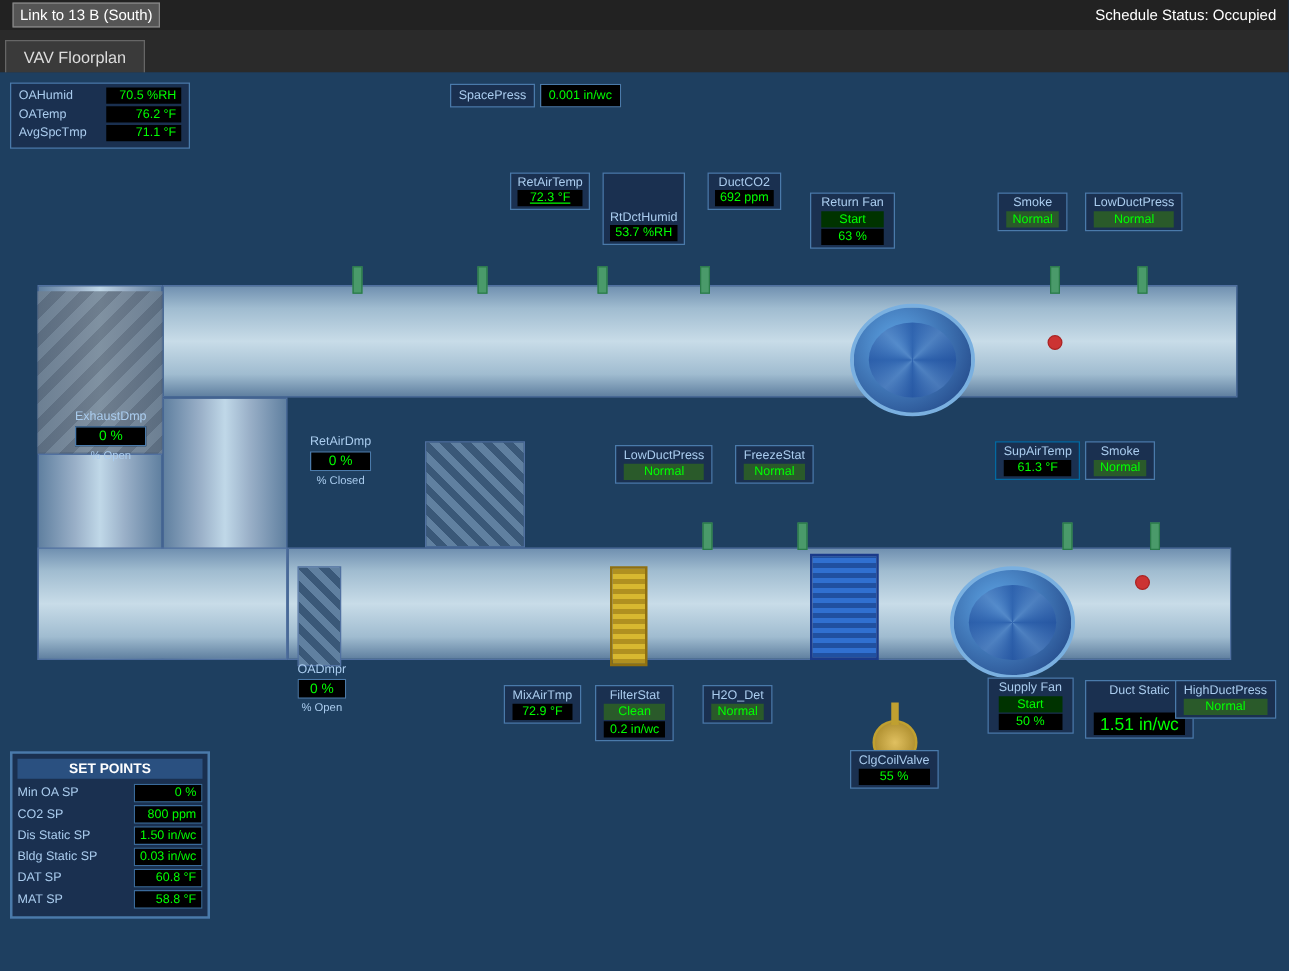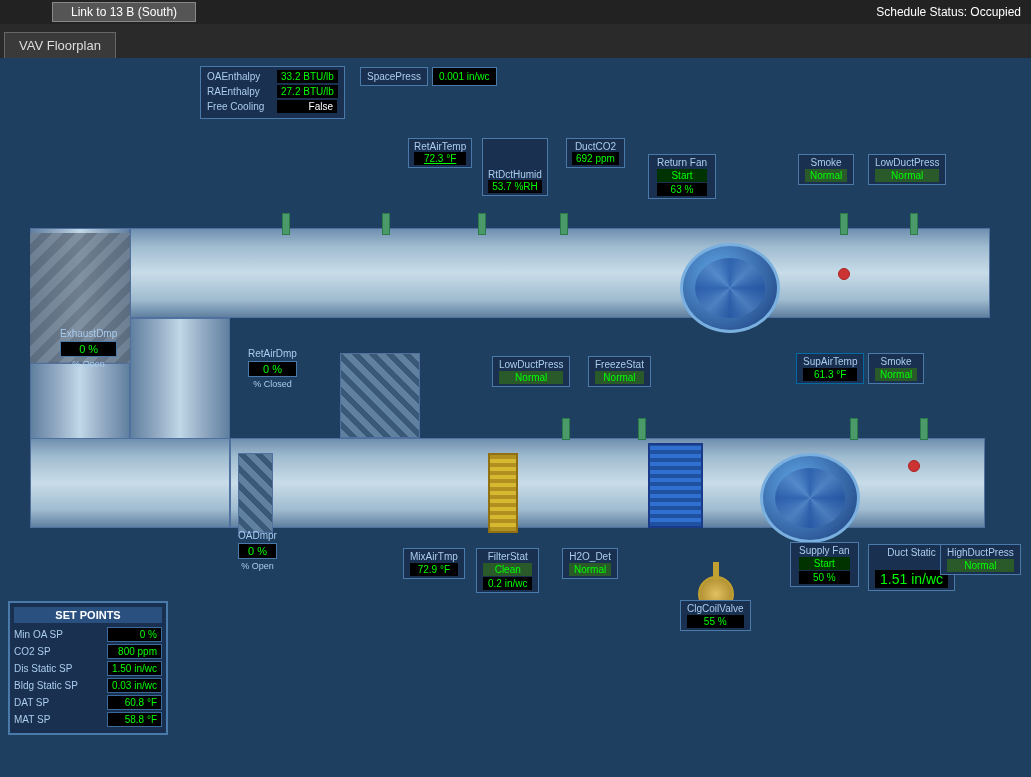--- a/index.html
+++ b/index.html
@@ -18,24 +18,23 @@
       display: flex;
       justify-content: space-between;
       align-items: center;
       background: #222;
       height: 24px;
       padding: 0 10px;
     }
     .top-bar-link {
       background: #555;
       color: #fff;
-      padding: 2px 18px;
+      padding: 2px 5px;
       font-size: 12px;
       border: 1px solid #888;
-      margin-left: 42px;
     }
     .top-bar-status {
       color: #fff;
       font-size: 12px;
     }
 
     
     .tab-bar {
       display: flex;
       background: #2a2a2a;
@@ -186,35 +185,35 @@
   <div style="position:absolute; top:402px; left:908px; width:12px; height:12px; background:#cc3333; border-radius:50%; border:1px solid #aa2222;"></div>
 
   <div style="position:absolute; top:360px; left:562px; width:8px; height:22px; background:#4a9a6a; border:1px solid #2a7a4a;"></div>
   <div style="position:absolute; top:360px; left:638px; width:8px; height:22px; background:#4a9a6a; border:1px solid #2a7a4a;"></div>
   <div style="position:absolute; top:360px; left:850px; width:8px; height:22px; background:#4a9a6a; border:1px solid #2a7a4a;"></div>
   <div style="position:absolute; top:360px; left:920px; width:8px; height:22px; background:#4a9a6a; border:1px solid #2a7a4a;"></div>
 
   <div style="position:absolute; top:518px; left:698px; width:36px; height:36px; background:radial-gradient(circle,#e0c060,#a08020); border-radius:50%; border:2px solid #c0a030;"></div>
   <div style="position:absolute; top:504px; left:713px; width:6px; height:18px; background:#c0a030;"></div>
 
-
-  <div style="position:absolute; top:8px; left:200px; background:#1a3050; border:1px solid #4a7aaa; padding:3px 6px;">
+  <div style="position:absolute; top:8px; left:8px; background:#1a3050; border:1px solid #4a7aaa; padding:3px 6px;">
     <div class="info-row">
-      <span class="info-label">OAEnthalpy</span>
-      <span class="info-value">33.2 BTU/lb</span>
+      <span class="info-label">OAHumid</span>
+      <span class="info-value">70.5 %RH</span>
     </div>
     <div class="info-row">
-      <span class="info-label">RAEnthalpy</span>
-      <span class="info-value">27.2 BTU/lb</span>
+      <span class="info-label">OATemp</span>
+      <span class="info-value">76.2 °F</span>
     </div>
     <div class="info-row">
-      <span class="info-label">Free Cooling</span>
-      <span class="info-value white">False</span>
-    </div>
-  </div>
+      <span class="info-label">AvgSpcTmp</span>
+      <span class="info-value">71.1 °F</span>
+    </div>
+  </div>
+
 
   <div style="position:absolute; top:9px; left:360px; display:flex; align-items:center; gap:4px;">
     <span style="background:#1a3050; border:1px solid #4a7aaa; padding:3px 6px; color:#aaccee; font-size:10px;">SpacePress</span>
     <span style="background:#000; color:#00ff00; padding:3px 6px; font-size:10px; border:1px solid #4a7aaa;">0.001 in/wc</span>
   </div>
 
   <div style="position:absolute; top:80px; left:408px; background:#1a3050; border:1px solid #4a7aaa; padding:2px 5px; text-align:center;">
     <span style="display:block; color:#aaccee; font-size:10px;">RetAirTemp</span>
     <span style="display:block; background:#000; color:#00ff00; padding:1px 4px; font-size:10px;text-decoration:underline;">72.3 °F</span>
   </div>

